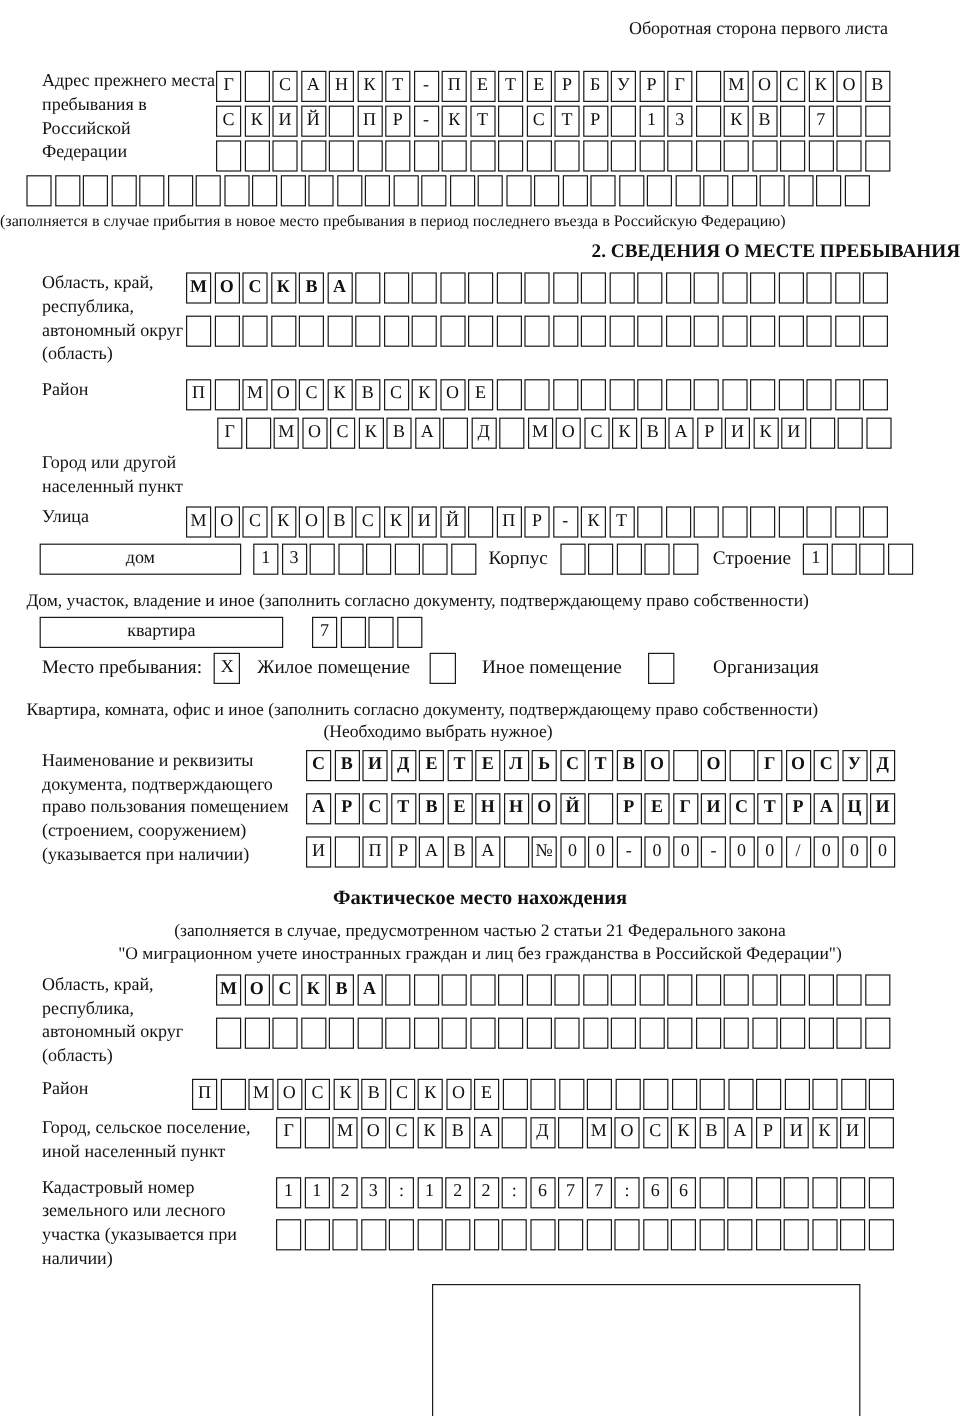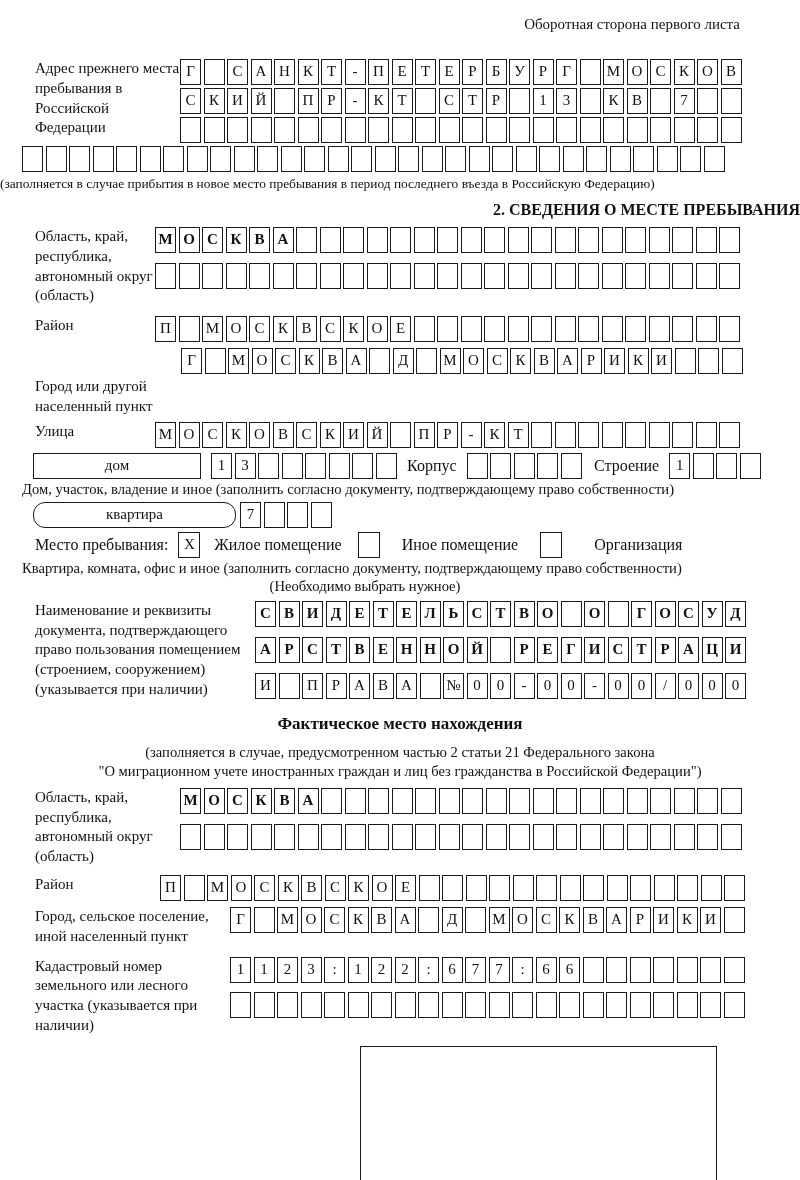--- a/index.html
+++ b/index.html
@@ -17,21 +17,21 @@
   .cell{display:inline-block;box-sizing:border-box;width:21px;height:26px;border:1.6px solid #1a1a1a;
         margin-right:2.5px;text-align:center;font-size:15px;line-height:23px;vertical-align:top;}
   .rowgap3{margin-bottom:3px;}
   .rowgap10{margin-bottom:10px;font-weight:bold;}
 
   .widebox{display:inline-block;box-sizing:border-box;height:26px;border:1.6px solid #1a1a1a;
         text-align:center;font-size:15px;line-height:23px;vertical-align:top;}
   .inlinelbl{display:inline-block;font-size:16px;line-height:26px;vertical-align:top;}
 
   .centernote{font-size:13.4px;margin-top:4px;}
-  .smallnote{font-size:14.6px;margin-top:2px;padding-left:22px;}
+  .smallnote{font-size:14.6px;margin-top:14px;padding-left:22px;}
 
   .sectitle{text-align:right;font-weight:bold;font-size:16px;margin-top:9px;margin-bottom:8px;}
   .facttitle{text-align:center;font-weight:bold;font-size:17px;margin-top:14px;}
   .factnote{text-align:center;font-size:14.6px;}
 
   .chk{display:inline-block;box-sizing:border-box;width:22px;height:26px;border:1.6px solid #1a1a1a;
        text-align:center;font-size:15px;line-height:23px;vertical-align:top;}
 
   .stampbox{box-sizing:border-box;margin-left:360px;margin-top:10px;width:357px;height:174px;border:1.8px solid #1a1a1a;}
 
@@ -89,21 +89,21 @@
     <span class="widebox" style="width:168px;margin-right:6px;">дом</span>
     <span class="cells"><span class="cell">1</span><span class="cell">3</span><span class="cell"></span><span class="cell"></span><span class="cell"></span><span class="cell"></span><span class="cell"></span><span class="cell"></span></span>
     <span class="inlinelbl" style="margin:0 6px 0 4px;">Корпус</span>
     <span class="cells"><span class="cell"></span><span class="cell"></span><span class="cell"></span><span class="cell"></span><span class="cell"></span></span>
     <span class="inlinelbl" style="margin:0 6px 0 6px;">Строение</span>
     <span class="cells"><span class="cell">1</span><span class="cell"></span><span class="cell"></span><span class="cell"></span></span>
   </div>
   <div class="pad smallnote">Дом, участок, владение и иное (заполнить согласно документу, подтверждающему право собственности)</div>
 
   <div class="pad mt4" style="white-space:nowrap;margin-left:-2px;padding-left:35px;">
-    <span class="widebox" style="width:203px;margin-right:0;border-radius:12px;">квартира</span>
+    <span class="widebox" style="width:203px;margin-right:20px;">квартира</span>
     <span class="cells"><span class="cell">7</span><span class="cell"></span><span class="cell"></span><span class="cell"></span></span>
   </div>
   <div class="pad mt4" style="white-space:nowrap;">
     <span class="inlinelbl" style="margin-right:6px;">Место пребывания:</span>
     <span class="chk">X</span>
     <span class="inlinelbl" style="margin:0 12px 0 10px;">Жилое помещение</span>
     <span class="chk"></span>
     <span class="inlinelbl" style="margin:0 18px 0 18px;">Иное помещение</span>
     <span class="chk"></span>
     <span class="inlinelbl" style="margin-left:28px;">Организация</span>

